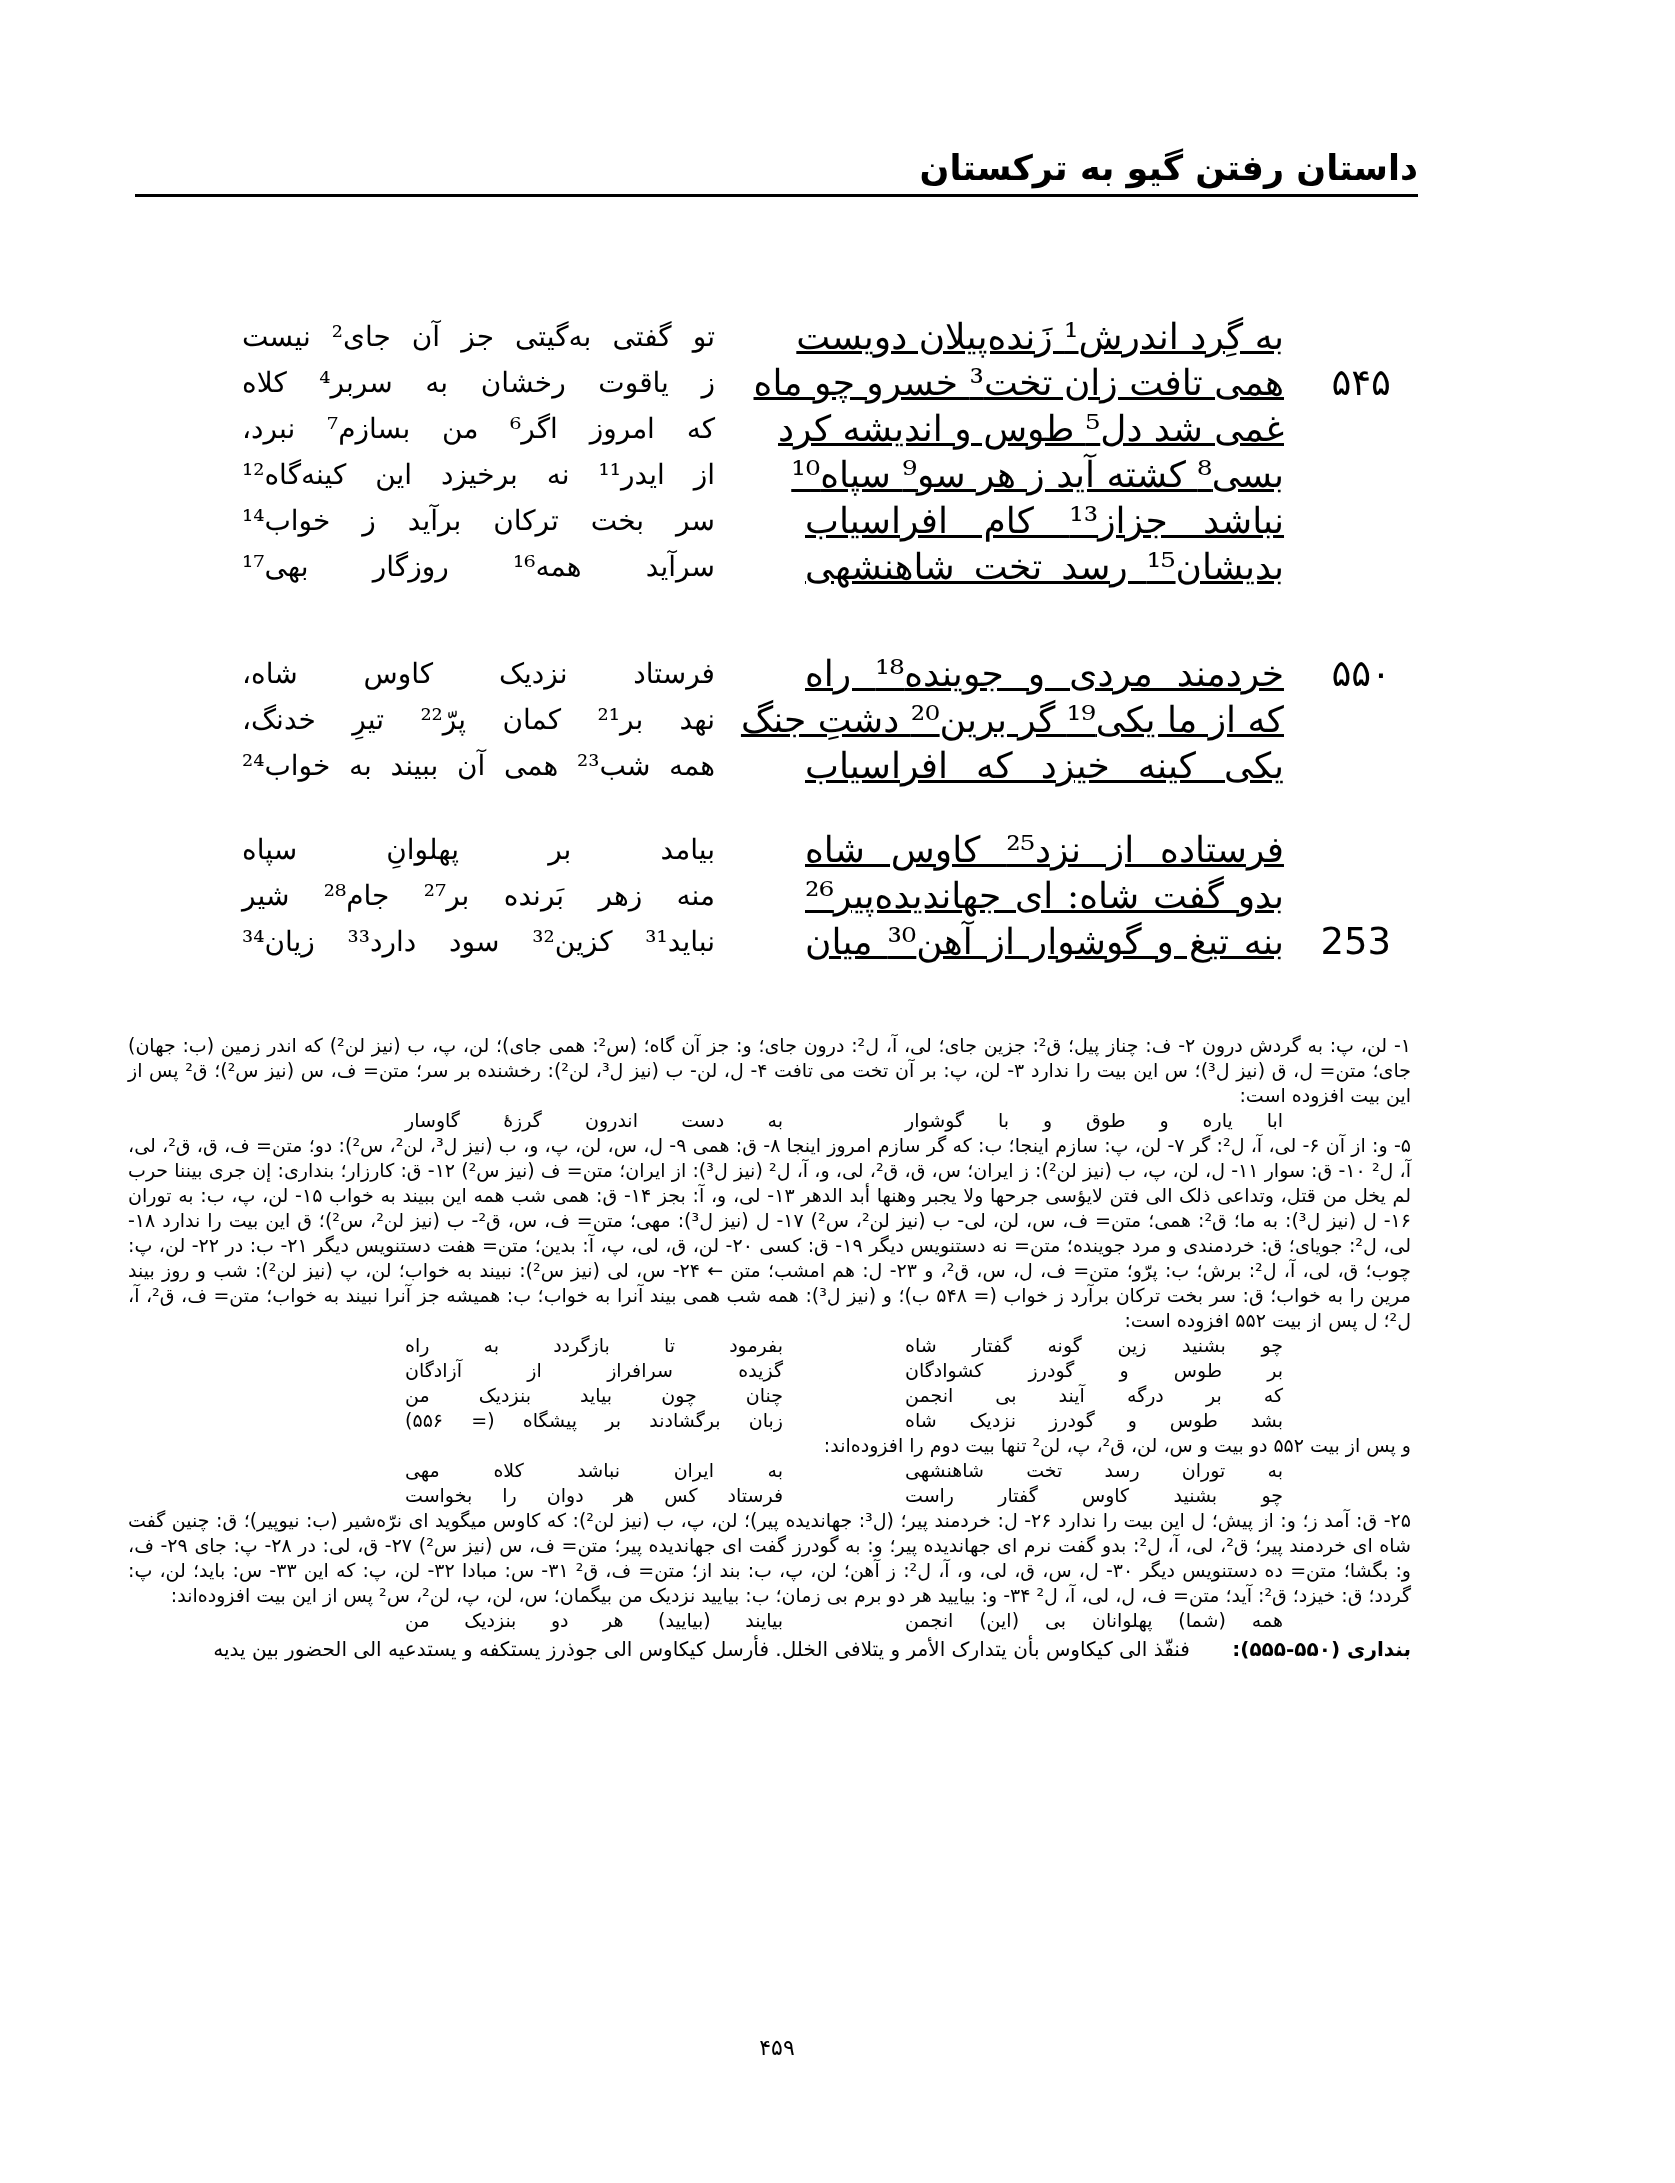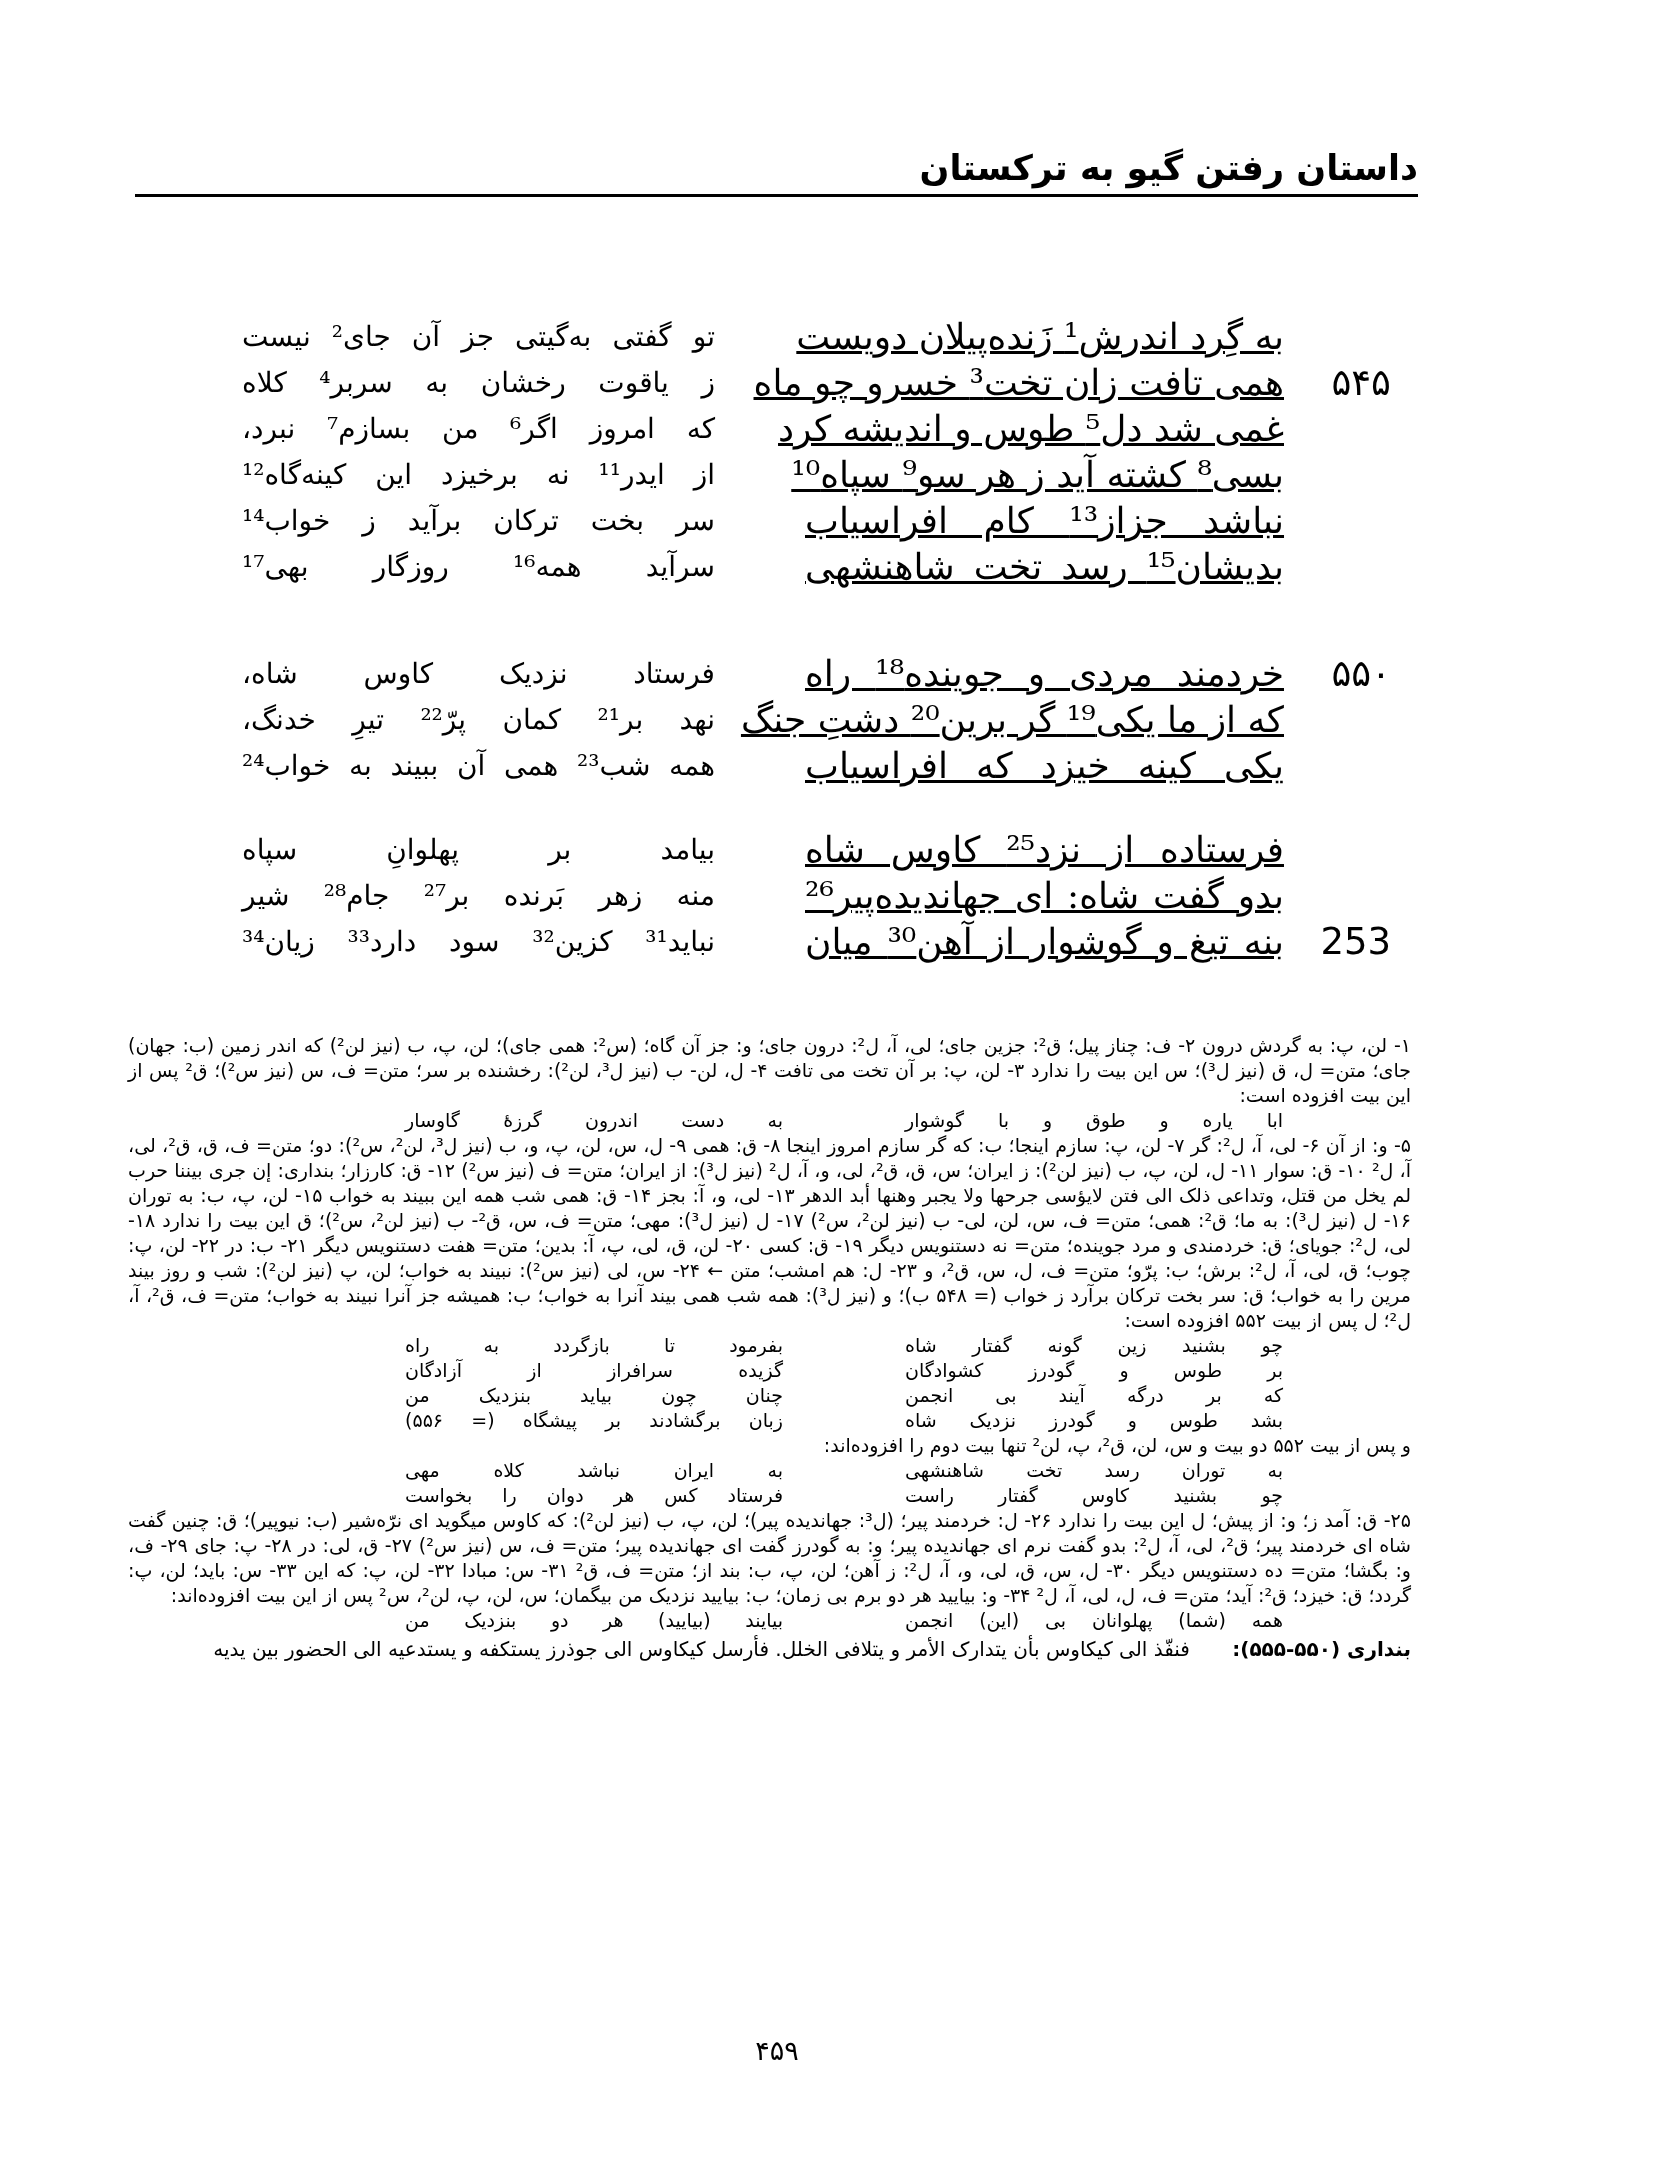--- a/index.html
+++ b/index.html
@@ -28,21 +28,21 @@
   .notes { position:absolute; left:128px; top:1033px; width:1283px; direction:rtl;
            font-size:19px; line-height:25px; font-family:"DejaVu Sans", sans-serif; }
   .notes p { margin:0; text-align:justify; }
   .notes .sig { font-weight:bold;margin-left:36px; }
   .notes .couplet { position:relative; height:25px; margin:0; }
   .notes .couplet .c1 { position:absolute; right:128px; width:378px; text-align:justify; text-align-last:justify; white-space:nowrap; }
   .notes .couplet .c2 { position:absolute; right:628px; width:378px; text-align:justify; text-align-last:justify; white-space:nowrap; }
   .notes .bondari { font-size:20px; font-weight:normal; margin-top:4px; }
 
   .folio { position:absolute; left:743px; top:2035px; width:68px; text-align:center;
-           font-size:27px; font-family:"DejaVu Sans", sans-serif; direction:rtl; }
+           font-size:22px; font-family:"DejaVu Sans", sans-serif; direction:rtl; }
 </style>
 </head>
 <body>
 
 <div class="page">
 
   <div class="header">
     <div class="title">داستان رفتن گیو به ترکستان</div>
     <div class="rule"></div>
   </div>

